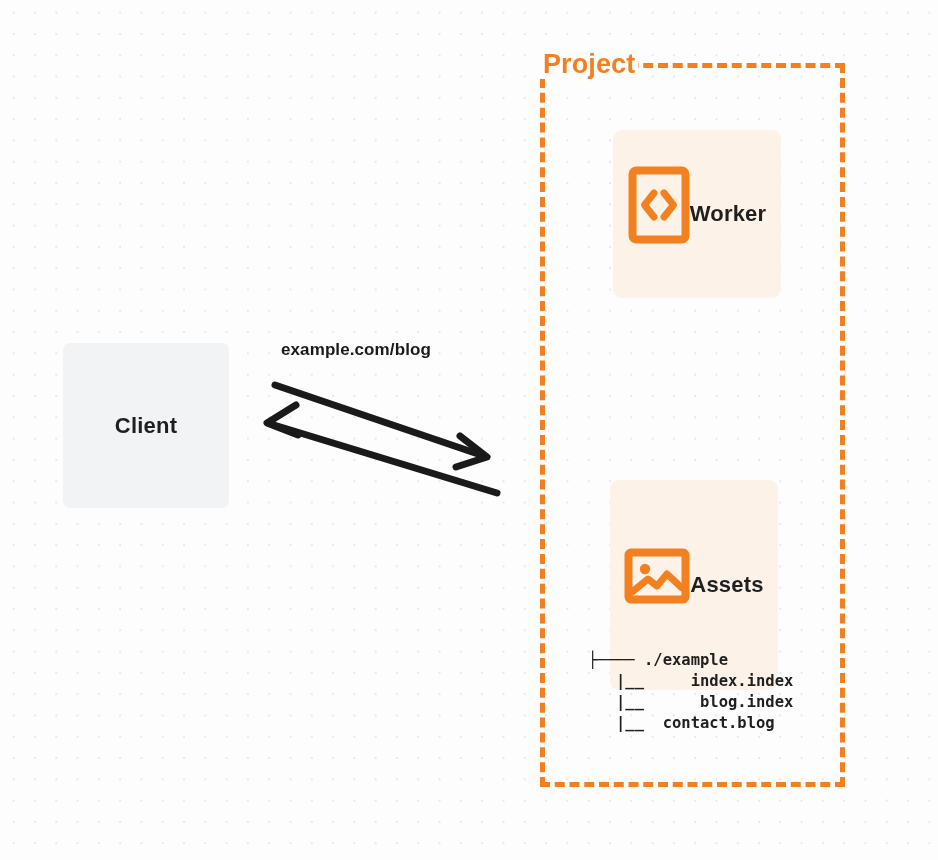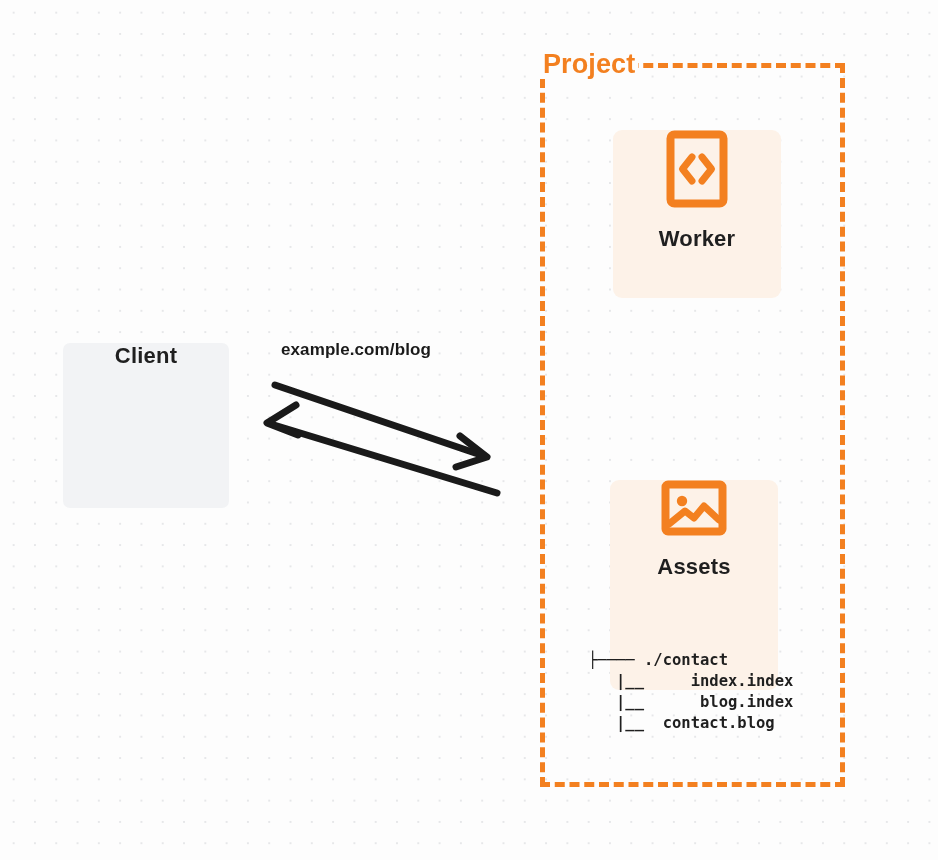--- a/index.html
+++ b/index.html
@@ -50,23 +50,23 @@
     background-color: #fdfdfd;
     padding: 0 3px;
   }
 
   
   .node-card {
     position: absolute;
     background-color: #fdf2e8;
     border-radius: 9px;
     display: flex;
-    flex-direction: column;
+    flex-direction: row;
     align-items: center;
-    justify-content: flex-start;
+    justify-content: center;
   }
   .node-card.worker {
     left: 613px;
     top: 130px;
     width: 168px;
     height: 168px;
   }
   .node-card.assets {
     left: 610px;
     top: 480px;
@@ -87,21 +87,21 @@
   
   .client-card {
     position: absolute;
     left: 63px;
     top: 343px;
     width: 166px;
     height: 165px;
     background-color: #f2f3f5;
     border-radius: 7px;
     display: flex;
-    align-items: flex-start;
+    align-items: center;
     justify-content: center;
   }
   .client-label {
     font-size: 22px;
     font-weight: 700;
     color: #1f1f1f;
     letter-spacing: 0.2px;
   }
 
   
@@ -164,21 +164,21 @@
     <span class="node-icon">
       <svg width="66" height="56" viewBox="0 0 66 56" xmlns="http://www.w3.org/2000/svg">
         <rect x="4.5" y="4.5" width="57" height="47" rx="2.5" ry="2.5" fill="none" stroke="#f38020" stroke-width="8"></rect>
         <circle cx="21" cy="21" r="5.2" fill="#f38020"></circle>
         <path d="M8 44 L24 31 L33 38 L43 26 L58 40" fill="none" stroke="#f38020" stroke-width="7" stroke-linecap="round" stroke-linejoin="round"></path>
       </svg>
     </span>
     <span class="node-label">Assets</span>
   </div>
 
-  <div class="file-tree"><span>├──── ./contact</span>
+  <div class="file-tree"><span>├──── ./example</span>
 <span>   |__     index.index</span>
 <span>   |__      blog.index</span>
 <span>   |__  contact.blog</span></div>
 
   <div class="client-card">
     <span class="client-label">Client</span>
   </div>
 
   <div class="edge-label">example.com/blog</div>
 

